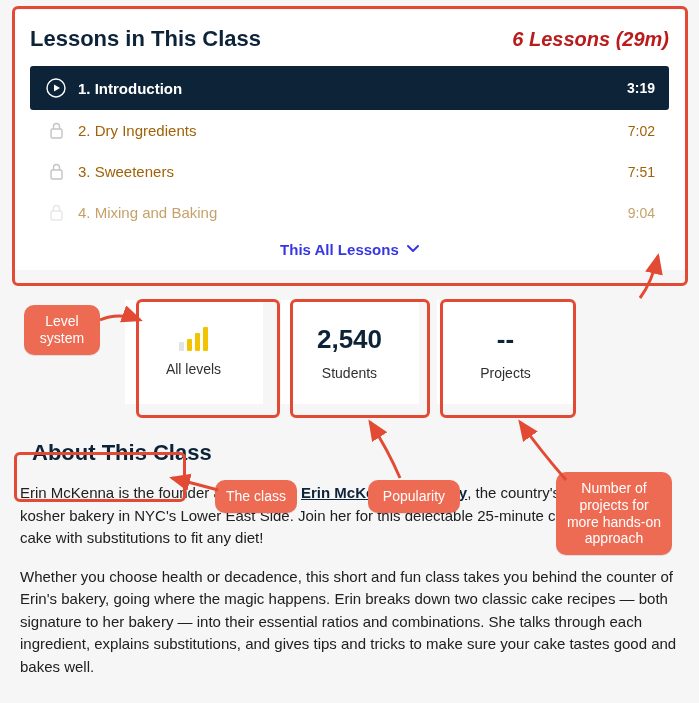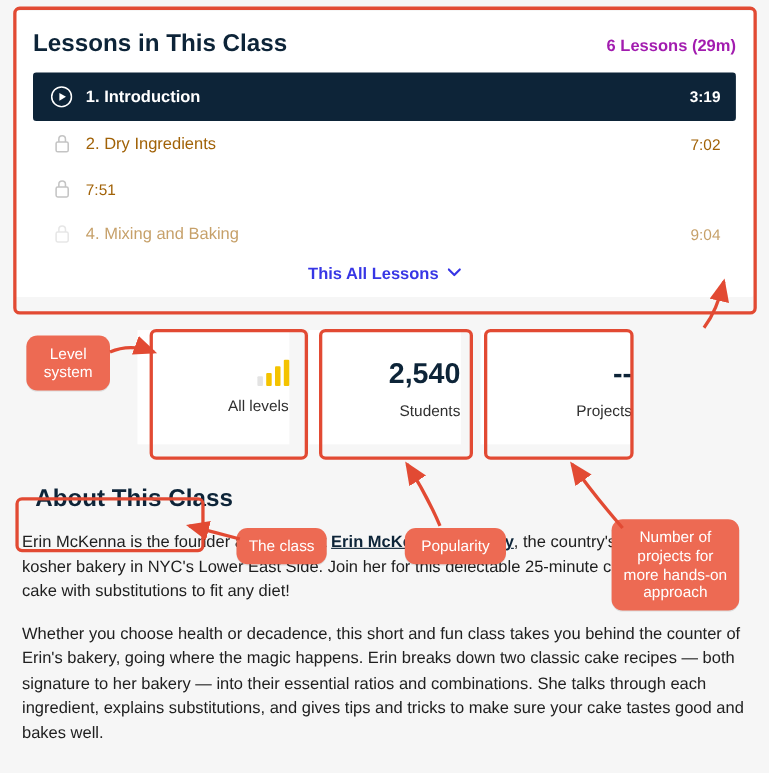--- a/index.html
+++ b/index.html
@@ -1,31 +1,31 @@
 <!DOCTYPE html>
 <html><head>
 <meta charset="utf-8">
 <style>
   * { box-sizing: border-box; margin: 0; padding: 0; }
   body { font-family: -apple-system, BlinkMacSystemFont, "Segoe UI", Helvetica, Arial, sans-serif; background: #f6f6f6; width: 699px; height: 703px; overflow: hidden; color: #0d2438; }
   .page { padding: 10px 14px; }
   .lessons-panel { background: #fff; border-radius: 2px; padding: 16px 16px 12px 16px; position: relative; }
   .lessons-header { display: flex; justify-content: space-between; align-items: baseline; margin-bottom: 14px; }
   .lessons-title { font-size: 22px; font-weight: 700; color: #0d2438; }
-  .lessons-count { font-size: 15px; font-weight: 700; color: #a21caf; }
+  .lessons-count { font-size: 20px; font-weight: 700; color: #b91c1c; font-style: italic; }
   .lesson-row { display: flex; align-items: center; padding: 12px 14px; border-radius: 3px; font-size: 15px; }
   .lesson-row.active { background: #0d2438; color: #fff; font-weight: 600; }
   .lesson-row.locked { color: #a16207; }
   .lesson-icon { width: 24px; display: flex; align-items: center; justify-content: center; margin-right: 10px; flex-shrink: 0; }
   .lesson-title { flex: 1; }
   .lesson-dur { font-size: 14px; }
   .show-all { text-align: center; padding: 8px 0 0 0; color: #3736e5; font-weight: 600; font-size: 15px; cursor: pointer; }
   .show-all .chev { display:inline-block; margin-left:4px; transform: translateY(-1px); }
   .stats-row { display: flex; justify-content: center; gap: 18px; margin: 30px 0 36px 0; }
-  .stat-card { background: #fff; width: 138px; height: 104px; display: flex; flex-direction: column; align-items: flex-end; justify-content: center; gap: 10px; }
+  .stat-card { background: #fff; width: 138px; height: 104px; display: flex; flex-direction: column; align-items: center; justify-content: center; gap: 10px; }
   .stat-value { font-size: 26px; font-weight: 700; color: #0d2438; }
   .stat-label { font-size: 14px; color: #303030; }
   .bars { display:flex; align-items:flex-end; gap:3px; height:24px; }
   .bars span { width:5px; background:#f4c300; border-radius:1px; }
   .bars span.dim { background:#e3e3e3; }
   .about-title { font-size: 22px; font-weight: 700; margin: 0 0 16px 18px; color:#0d2438; }
   .about-body { font-size: 15px; line-height: 1.5; color: #202020; padding: 0 6px; }
   .about-body p { margin-bottom: 16px; }
   .about-body a { color:#0d2438; font-weight:700; text-decoration: underline; }
   
@@ -67,20 +67,21 @@
       <span class="lesson-dur">7:02</span>
     </div>
 
     <div class="lesson-row locked">
       <span class="lesson-icon">
         <svg width="15" height="17" viewBox="0 0 15 17">
               <rect x="2" y="7" width="11" height="9" rx="1.5" fill="none" stroke="#c4c4c4" stroke-width="1.4"></rect>
               <path d="M4.5 7 V4.5 a3 3 0 0 1 6 0 V7" fill="none" stroke="#c4c4c4" stroke-width="1.4"></path>
             </svg>
       </span>
+      <span class="lesson-title">3. Sweeteners</span>
       <span class="lesson-dur">7:51</span>
     </div>
 
     <div class="lesson-row locked" style="opacity:.6">
       <span class="lesson-icon">
         <svg width="15" height="17" viewBox="0 0 15 17">
               <rect x="2" y="7" width="11" height="9" rx="1.5" fill="none" stroke="#d6d6d6" stroke-width="1.4"></rect>
               <path d="M4.5 7 V4.5 a3 3 0 0 1 6 0 V7" fill="none" stroke="#d6d6d6" stroke-width="1.4"></path>
             </svg>
       </span>

